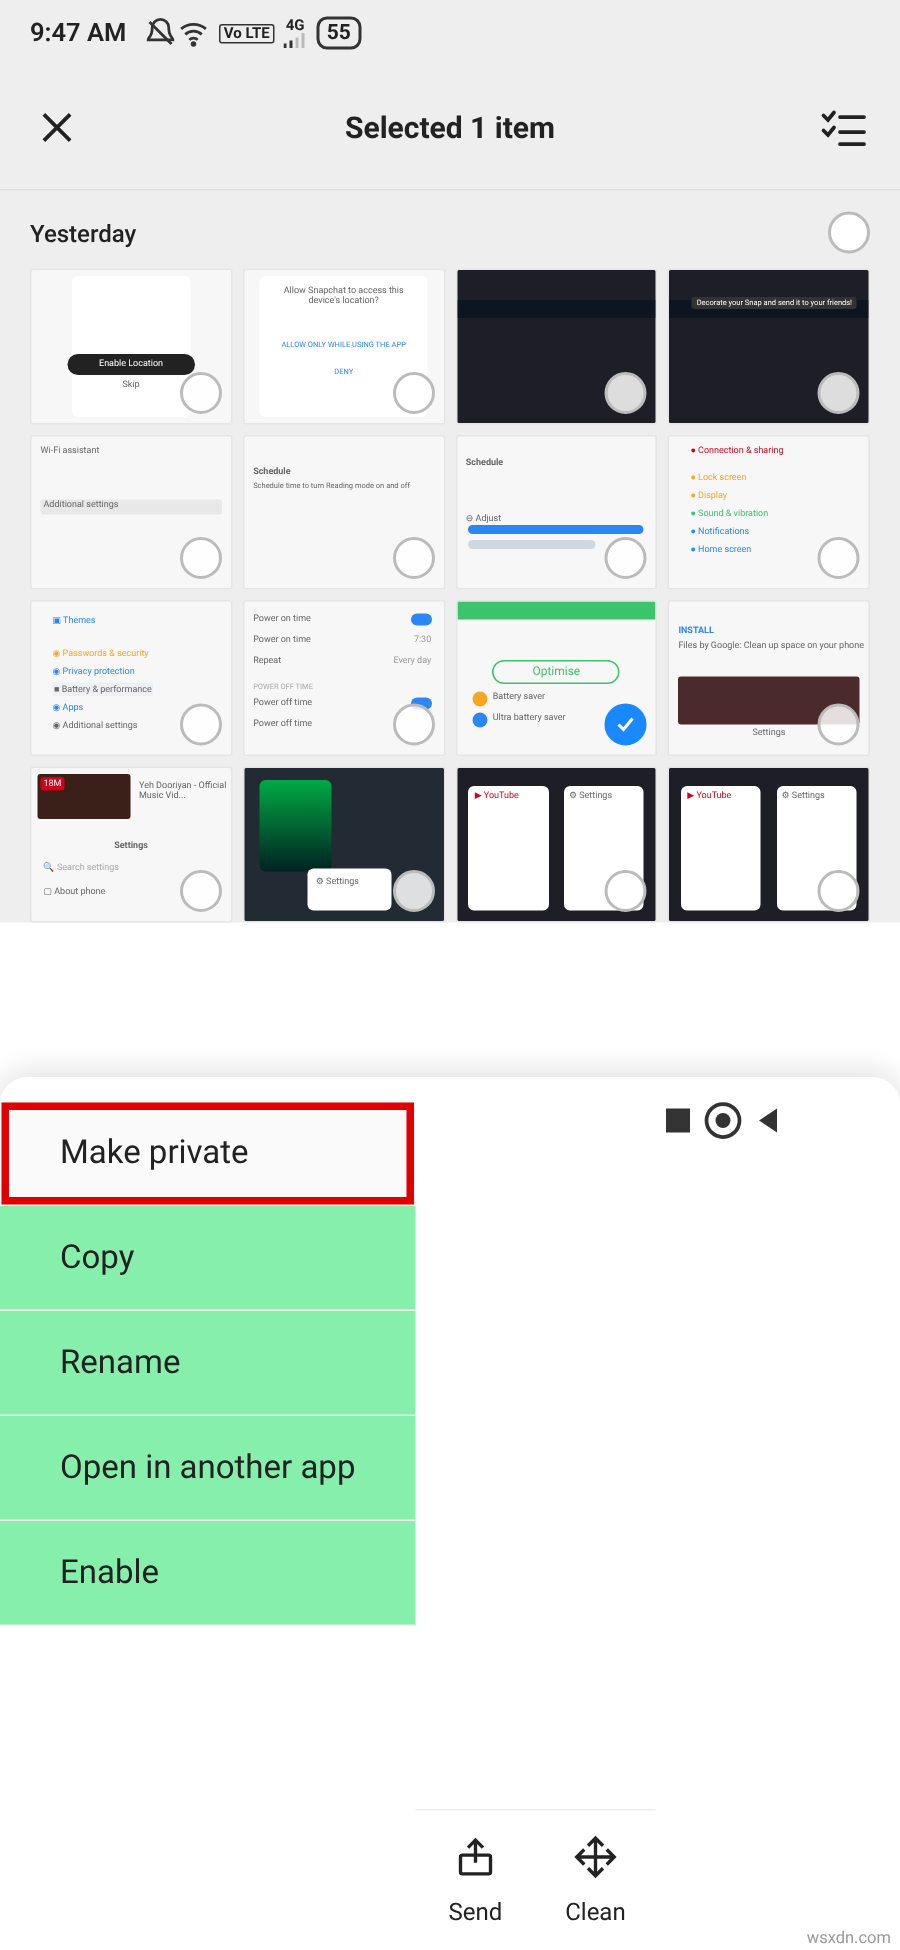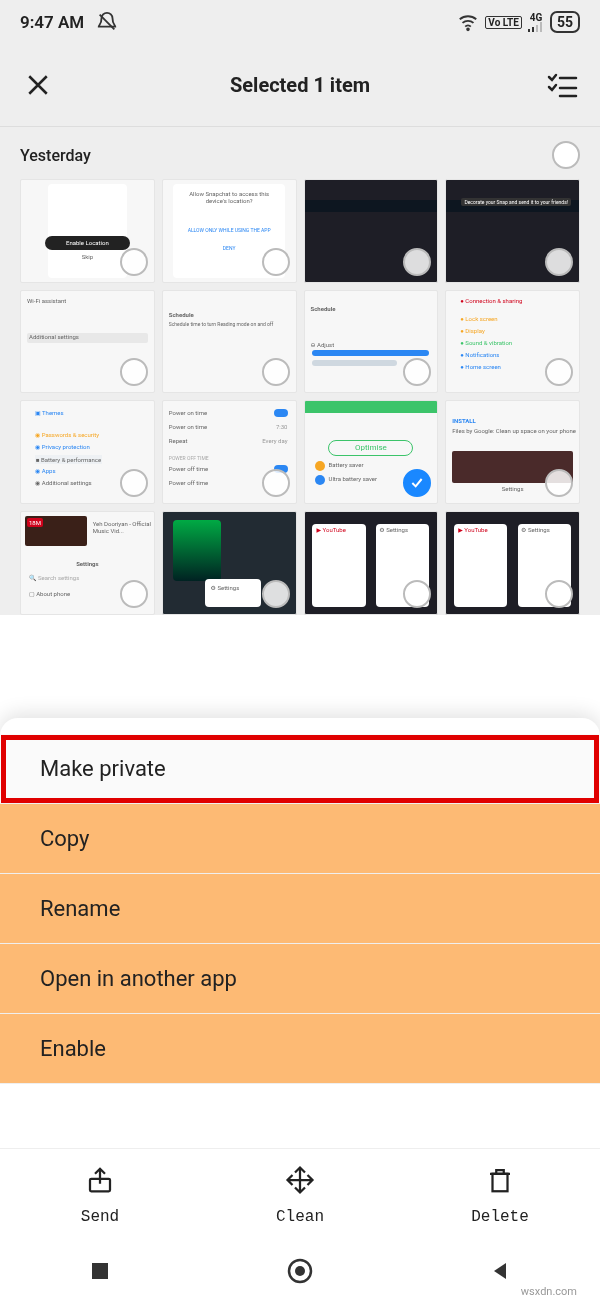--- a/index.html
+++ b/index.html
@@ -9,21 +9,21 @@
     background: #fff;
     font-family: -apple-system, Roboto, "Helvetica Neue", Arial, sans-serif;
     color: #222;
     position: relative;
     overflow: hidden;
   }
   .outer-gray { background:#eeeeee; }
   
   .status-bar {
     height: 44px;
-    display:flex; align-items:center; justify-content:space-between;
+    display:flex; align-items:center; justify-content:flex-start;
     padding: 0 20px;
     font-size:17px; font-weight:600;
   }
   .status-left { display:flex; align-items:center; gap:12px; }
   .status-right { display:flex; align-items:center; gap:6px; }
   .status-ico svg { display:block; }
   .batt { display:inline-flex; align-items:center; border:2px solid #333; border-radius:7px; padding:1px 5px; font-size:14px; font-weight:700; gap:3px;}
   .batt .pct { font-size:14px; }
   .small-label { font-size:10px; font-weight:700; border:1.5px solid #333; padding:0 2px; border-radius:2px; line-height:11px;}
 
@@ -77,60 +77,59 @@
   .t-white-panel { position:absolute; background:#fff; border-radius:4px;}
   .t-red { position:absolute; background:#d0021b; color:#fff; font-size:6px; padding:1px 2px; border-radius:2px;}
   .t-btn-dark{position:absolute;left:18%;right:18%;top:55%;height:14px;background:#222;border-radius:8px;color:#fff;font-size:6px;display:flex;align-items:center;justify-content:center;}
 
   
   .sheet {
     position:absolute; left:0; right:0; top:718px; bottom:0;
     background:#fff;
     border-top-left-radius:18px; border-top-right-radius:18px;
     box-shadow: 0 -4px 20px rgba(0,0,0,0.12);
-    display:flex; flex-direction:column;
+    display:flex; flex-direction:row;
   }
   .menu-list { padding-top:16px; }
   .menu-item {
     padding: 22px 40px;
     font-size:22px;
     color:#222;
     border-bottom:1px solid #efefef;
-    background:#fdba74;
+    background:#86efac;
   }
   .menu-item.highlight {
     outline:5px solid #e00000;
     outline-offset:-6px;
     background:#fafafa;
   }
 
   
   .action-bar {
     margin-top:auto;
     border-top:1px solid #eee;
     display:flex; justify-content:space-around; align-items:center;
     padding:16px 0 16px 0;
-    font-family:Liberation Mono, monospace;
   }
   .action {
     display:flex; flex-direction:column; align-items:center; gap:8px;
     font-size:16px; color:#222; width:80px;
   }
   .action svg { width:30px; height:30px; }
 
   
   .nav-bar {
     height:58px;
     display:flex; align-items:center; justify-content:space-around;
     background:#fff;
   }
   .nav-bar .nav { width:30px; height:30px; display:flex; align-items:center; justify-content:center; }
 
   .watermark {
-    position:absolute; right:23px; bottom:2px;
+    position:absolute; right:6px; bottom:2px;
     font-size:11px; color:#999;text-align:center;
   }
 </style>
 </head>
 <body>
 
 <div class="outer-gray">
 
   <div class="status-bar">
     <div class="status-left">
@@ -341,29 +340,20 @@
       <span>Send</span>
     </div>
     <div class="action">
       <span>
         <svg viewBox="0 0 24 24" fill="none" stroke="#222" stroke-width="1.8">
             <path d="M12 3v18M3 12h18M8 6l4-4 4 4M8 18l4 4 4-4M6 8l-4 4 4 4M18 8l4 4-4 4"></path>
           </svg>
       </span>
       <span>Clean</span>
     </div>
-    <div class="action">
-      <span>
-        <svg viewBox="0 0 24 24" fill="none" stroke="#222" stroke-width="1.8">
-            <rect x="6" y="7" width="12" height="14"></rect>
-            <path d="M4 7h16M9 4h6v3H9z"></path>
-          </svg>
-      </span>
-      <span>Delete</span>
-    </div>
   </div>
 
   <div class="nav-bar">
     <div class="nav">
       <svg width="20" height="20" viewBox="0 0 20 20">
           <rect x="2" y="2" width="16" height="16" fill="#333"></rect>
         </svg>
     </div>
     <div class="nav">
       <svg width="26" height="26" viewBox="0 0 26 26">

